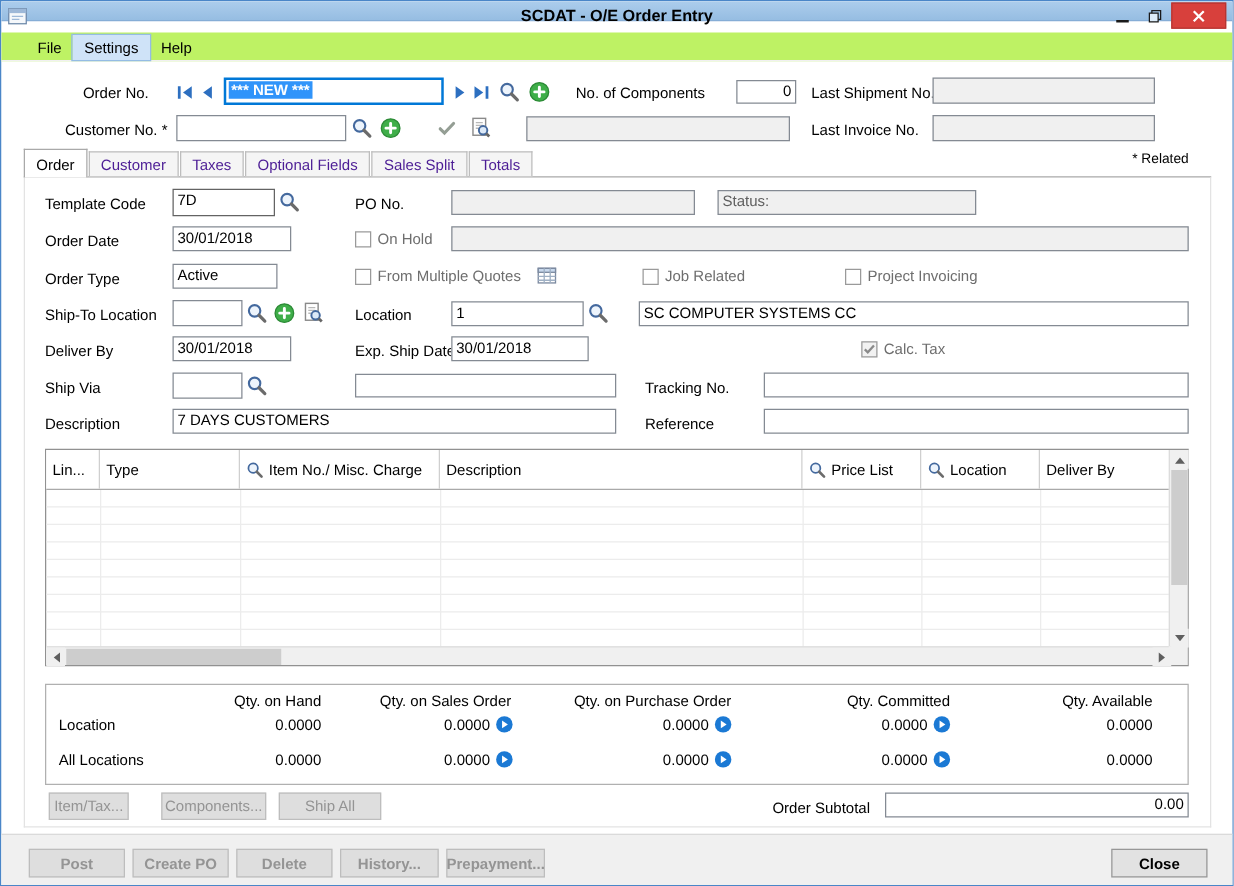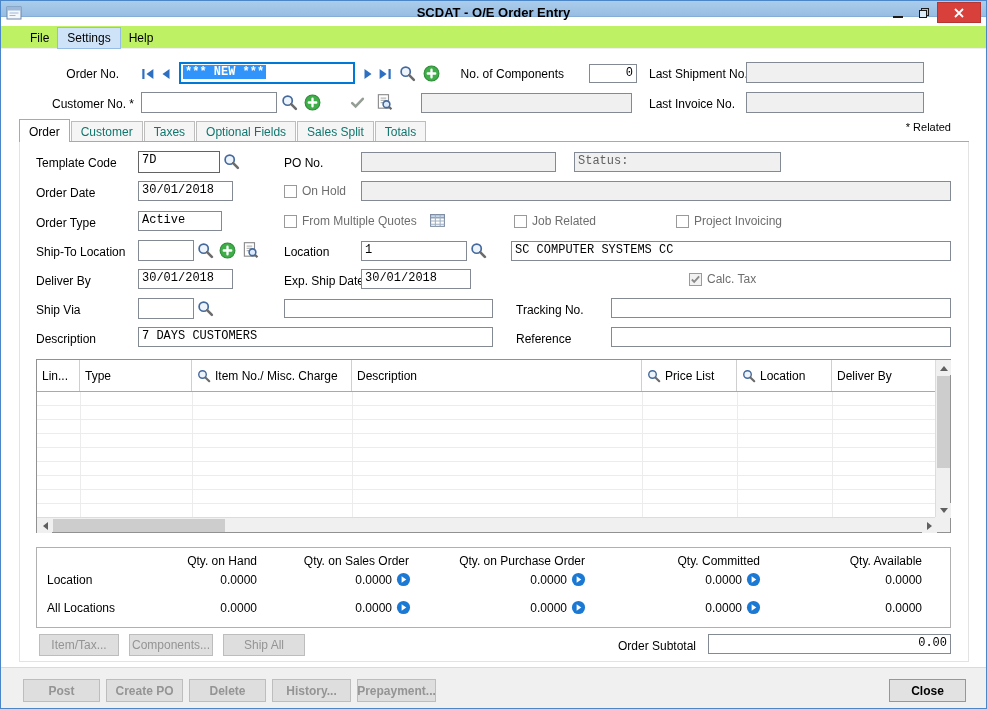--- a/index.html
+++ b/index.html
@@ -16,33 +16,33 @@
   .winbtn.close { background:#d8403c; border:1px solid #b53531; }
 
   
   .mb { position:absolute; left:0; top:25px; right:0; height:23px; background:#bef264; display:flex; align-items:flex-end; padding-left:20px; border-bottom:1px solid #f0f0f0; }
   .mi { padding:3px 9px; }
   .mi.sel { background:#cfe3f8; outline:1px solid #94bce4; }
 
   
   .lbl { position:absolute; height:15px; line-height:15px; white-space:nowrap; }
   .lbl.r { text-align:right; }
-  .fld { position:absolute; background:#fff; border:1px solid #848a93; line-height:15px; padding:1px 3px; white-space:nowrap; overflow:hidden;font-family:Liberation Mono, monospace; }
+  .fld { position:absolute; background:#fff; border:1px solid #848a93; line-height:15px; padding:1px 3px; white-space:nowrap; overflow:hidden; }
   .fld.dis { background:#f0f0f0; color:#5f5f5f; }
   .fld.rt { text-align:right; }
   .ico { position:absolute; display:block; }
   .cb { position:absolute; display:flex; align-items:center; gap:5px; color:#6e6e6e; }
   .cbbox { width:13px; height:13px; background:#fff; border:1px solid #9a9a9a; display:flex; align-items:center; justify-content:center; flex:none; }
   .cbbox.dis { background:#f2f2f2; }
   .btn { position:absolute; display:flex; align-items:center; justify-content:center; background:#e2e2e2; border:1px solid #979797; }
   .btn.dis { background:#dedede; border-color:#bdbdbd; color:#949494; }
 
   
   .tabs { position:absolute; left:18px; top:119px; width:950px; height:22px; display:flex; align-items:flex-end; border-bottom:1px solid #a9a9a9; }
-  .tab { height:20px; padding:3px 9px; margin-right:1px; background:#f5f5f5; color:#0f766e; border:1px solid #bdbdbd; border-bottom:none; white-space:nowrap; }
+  .tab { height:20px; padding:3px 9px; margin-right:1px; background:#f5f5f5; color:#4c1d95; border:1px solid #bdbdbd; border-bottom:none; white-space:nowrap; }
   .tab.active { height:23px; padding-top:5px; background:#fff; color:#000; border-color:#a9a9a9; margin-bottom:-1px; position:relative; z-index:2; }
   .panel { position:absolute; left:18px; top:141px; width:950px; height:520px; border:1px solid #e3e3e3; border-top:none; }
 
   
   .grid { position:absolute; left:35px; top:358px; width:915px; height:174px; border:1px solid #919191; background:#fff; }
   .ghead { position:absolute; left:0; top:0; width:900px; height:32px; border-bottom:1px solid #a9a9a9; background:#fff;text-decoration:underline; }
   .gcell { position:absolute; top:0; height:31px; display:flex; align-items:center; padding-left:5px; gap:4px; border-right:1px solid #cfcfcf; overflow:hidden; white-space:nowrap; }
   .gbody { position:absolute; left:0; top:32px; width:900px; height:126px; }
   .grow { height:14px; border-bottom:1px solid #ececec; }
   .gvline { position:absolute; top:32px; height:126px; width:1px; background:#ececec; }
@@ -402,21 +402,21 @@
     <svg class="ico" style="left:534px;top:52px" width="15" height="15">
         <use href="#i-drill"></use>
       </svg>
     <div class="qv" style="left:605px;top:53px;width:100px">0.0000</div>
     <svg class="ico" style="left:709px;top:52px" width="15" height="15">
         <use href="#i-drill"></use>
       </svg>
     <div class="qv" style="left:785px;top:53px;width:100px">0.0000</div>
   </div>
 
-  <div class="btn dis" style="left:38px;top:633px;width:80px;height:22px">Item/Tax...</div>
+  <div class="btn dis" style="left:38px;top:633px;width:64px;height:22px">Item/Tax...</div>
   <div class="btn dis" style="left:128px;top:633px;width:84px;height:22px">Components...</div>
   <div class="btn dis" style="left:222px;top:633px;width:82px;height:22px">Ship All</div>
   <div class="lbl r" style="left:600px;top:638px;width:95px">Order Subtotal</div>
   <div class="fld rt" style="left:707px;top:633px;width:243px;height:20px">0.00</div>
 
   <div class="foot">
     <div class="btn dis" style="left:22px;top:11px;width:77px;height:23px">Post</div>
     <div class="btn dis" style="left:105px;top:11px;width:77px;height:23px">Create PO</div>
     <div class="btn dis" style="left:188px;top:11px;width:77px;height:23px">Delete</div>
     <div class="btn dis" style="left:271px;top:11px;width:79px;height:23px">History...</div>

